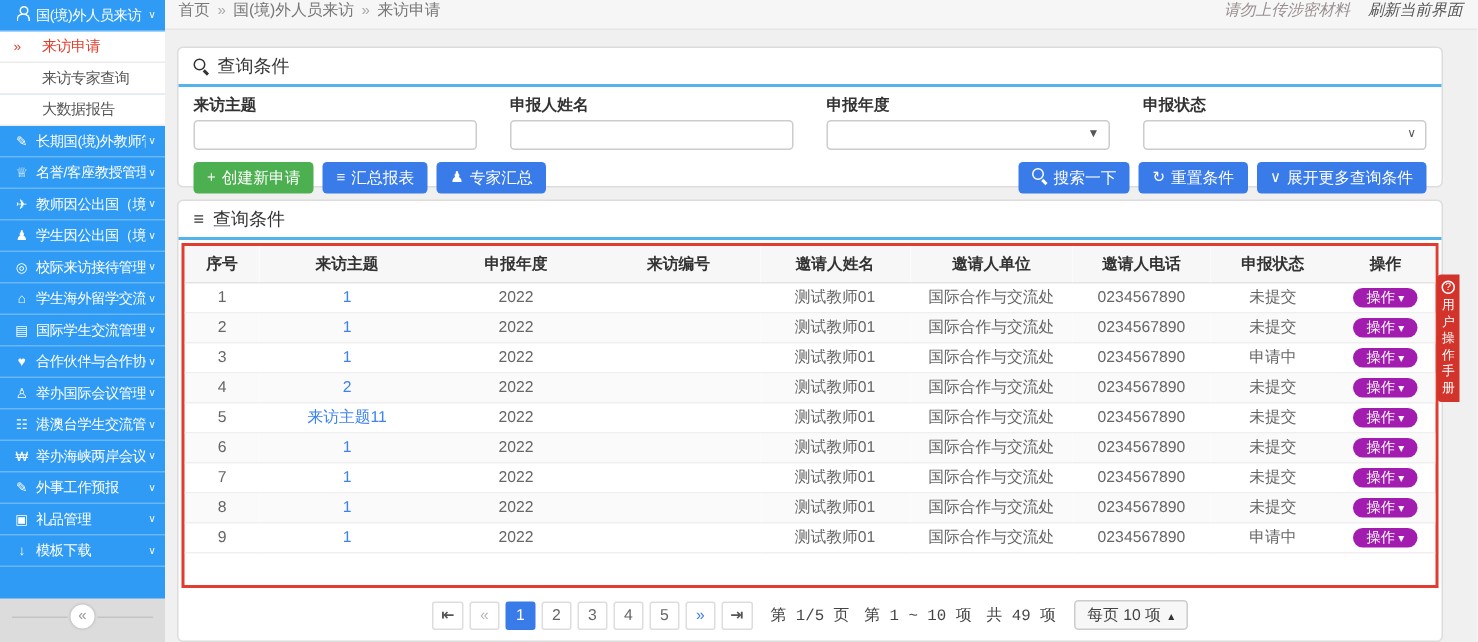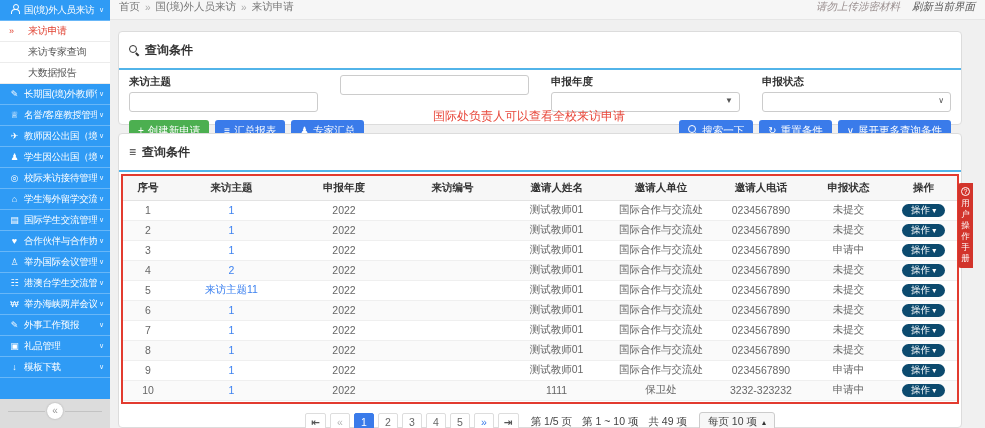--- a/index.html
+++ b/index.html
@@ -43,22 +43,22 @@
             border-bottom:1px solid #e6e6e6; display:flex; align-items:flex-start; font-size:10.5px; }
   .breadcrumb { display:flex; align-items:center; gap:5px; padding-left:9px; color:#777; }
   .bc-sep { color:#aaa; font-size:10px; }
   .topbar-right { margin-left:auto; display:flex; gap:12px; padding-right:10px;font-style:italic; }
   .notice-text { color:#9a8f8f; }
   .refresh-link { color:#555; cursor:pointer; }
 
   
   .content { position:absolute; left:110px; top:21px; width:875px; height:407px; }
   .panel { position:absolute; left:8px; width:844px; background:#fff; border:1px solid #dcdcdc; border-radius:4px; }
-  .panel-head { display:flex; align-items:center; gap:6px; padding:4px 10px; height:38px;
-                font-size:12px; font-weight:bold; color:#333; border-bottom:2px solid #52b4e9; }
+  .panel-head { display:flex; align-items:center; gap:6px; padding:4px 10px; height:26px;
+                font-size:12px; font-weight:normal; color:#333; border-bottom:2px solid #52b4e9; }
   .query-panel { top:10px; height:94px; }
   .query-body { padding:5px 10px 8px; }
   .fields-row { display:flex; gap:22px; }
   .field { flex:1; }
   .field-label { font-size:10.5px; font-weight:bold; color:#333; margin-bottom:3px; }
   .field input[type=text] { width:100%; height:20px; border:1px solid #ccc; border-radius:3px; padding:0 5px; font-size:10.5px; }
   .select-box { position:relative; width:100%; height:20px; border:1px solid #ccc; border-radius:3px; background:#fff; cursor:pointer; }
   .select-box .caret { position:absolute; right:6px; top:3px; font-size:8px; color:#555; }
   .btns-row { margin-top:8px; display:flex; justify-content:space-between; }
   .btn-group { display:flex; gap:6px; }
@@ -75,33 +75,33 @@
   
   .results-panel { top:112px; height:295px; }
   .table-wrap { margin:2px 2px 0; border:2px solid #e23b2f; height:230px; overflow:hidden; background:#fff; }
   table { width:100%; border-collapse:collapse; font-size:10.5px; table-layout:fixed; }
   thead th { background:#f7f7f7; color:#333; font-weight:bold; height:24px; text-align:center;
              border-bottom:1px solid #e3e3e3; white-space:nowrap; overflow:hidden; }
   tbody td { height:20px; text-align:center; color:#666; border-bottom:1px solid #efefef;
              white-space:nowrap; overflow:hidden; }
   tbody tr:nth-child(even) td { background:#fafafa; }
   .topic-link { color:#3d82f0; cursor:pointer; }
-  .action-pill { display:inline-block; background:#0c4a6e; color:#fff; border-radius:9px;
+  .action-pill { display:inline-block; background:#a21caf; color:#fff; border-radius:9px;
                  padding:0 9px; font-size:9.5px; cursor:pointer; }
   .action-pill .caret { font-size:8px; }
 
   
   .pagination { margin-top:8px; display:flex; justify-content:center; align-items:center; gap:4px; font-size:10.5px; }
   .pg-btn { min-width:20px; height:19px; line-height:17px; border:1px solid #ddd; background:#fff;
             text-align:center; border-radius:2px; color:#666; padding:0 5px; cursor:pointer; }
   .pg-btn.navy { color:#555; font-weight:bold; }
   .pg-btn.lite { color:#b5b5b5; }
   .pg-btn.blue { color:#3a7bea; }
   .pg-btn.active { background:#3a7bea; border-color:#3a7bea; color:#fff; }
-  .pg-info { color:#444; margin-left:8px; display:flex; gap:10px; }
+  .pg-info { color:#444; margin-left:8px; display:flex; gap:10px;font-family:Liberation Mono, monospace; }
   .page-size-btn { margin-left:8px; display:inline-flex; align-items:center; gap:5px; border:1px solid #ccc;
                    border-radius:3px; background:#f7f7f7; padding:0 8px; height:20px; color:#444; cursor:pointer; }
   .page-size-btn .caret { font-size:8px; color:#333; }
 
   
   .help-tab { position:absolute; right:12px; top:183px; width:15px; background:#d2342b; border-radius:3px 0 0 3px;
               color:#fff; padding:4px 0 5px; display:flex; flex-direction:column; align-items:center; gap:1px;
               z-index:20; cursor:pointer; }
   .help-q { width:9px; height:9px; border:1px solid #fff; border-radius:50%; font-size:7px; line-height:8px;
             text-align:center; margin-bottom:1px; }
@@ -224,21 +224,21 @@
   <div class="content">
 
     <section class="panel query-panel">
       <div class="panel-head">
         <span class="mag-ic"></span>
         <span>查询条件</span>
       </div>
       <div class="query-body">
         <div class="fields-row" id="query-fields">
             <div class="field"><div class="field-label">来访主题</div><input type="text" style=""></div>
-            <div class="field"><input type="text" style=""></div>
+            <div class="field"><div class="field-label">申报人姓名</div><input type="text" style=""></div>
             <div class="field">
               <div class="field-label">申报年度</div>
               <div class="select-box"><span></span><span class="caret">▼</span></div>
             </div>
             <div class="field">
               <div class="field-label">申报状态</div>
               <div class="select-box"><span></span><span class="caret">∨</span></div>
             </div>
           </div>
         <div class="btns-row">
@@ -268,21 +268,20 @@
               <button class="btn btn-blue">
                 <span class="b-ic">∨</span>
                 <span>展开更多查询条件</span>
               </button>
             </div>
         </div>
       </div>
     </section>
 
     <div class="annotation">
-      <div>国际处负责人可以查看全校来访申请</div>
     </div>
 
     <section class="panel results-panel">
       <div class="panel-head">
         <span>≡</span>
         <span>查询条件</span>
       </div>
       <div class="table-wrap">
         <table>
           <colgroup>
@@ -402,31 +401,20 @@
                 <td>9</td>
                 <td><span class="topic-link">1</span></td>
                 <td>2022</td>
                 <td></td>
                 <td>测试教师01</td>
                 <td>国际合作与交流处</td>
                 <td>0234567890</td>
                 <td>申请中</td>
                 <td><span class="action-pill"><span>操作</span><span class="caret"> ▾</span></span></td>
               </tr>
-              <tr>
-                <td>10</td>
-                <td><span class="topic-link">1</span></td>
-                <td>2022</td>
-                <td></td>
-                <td>1111</td>
-                <td>保卫处</td>
-                <td>3232-323232</td>
-                <td>申请中</td>
-                <td><span class="action-pill"><span>操作</span><span class="caret"> ▾</span></span></td>
-              </tr>
             </tbody>
         </table>
       </div>
       <div class="pagination" id="pagination">
           <span class="pg-btn navy">⇤</span>
           <span class="pg-btn lite">«</span>
           <span class="pg-btn active">1</span>
           <span class="pg-btn">2</span>
           <span class="pg-btn">3</span>
           <span class="pg-btn">4</span>

